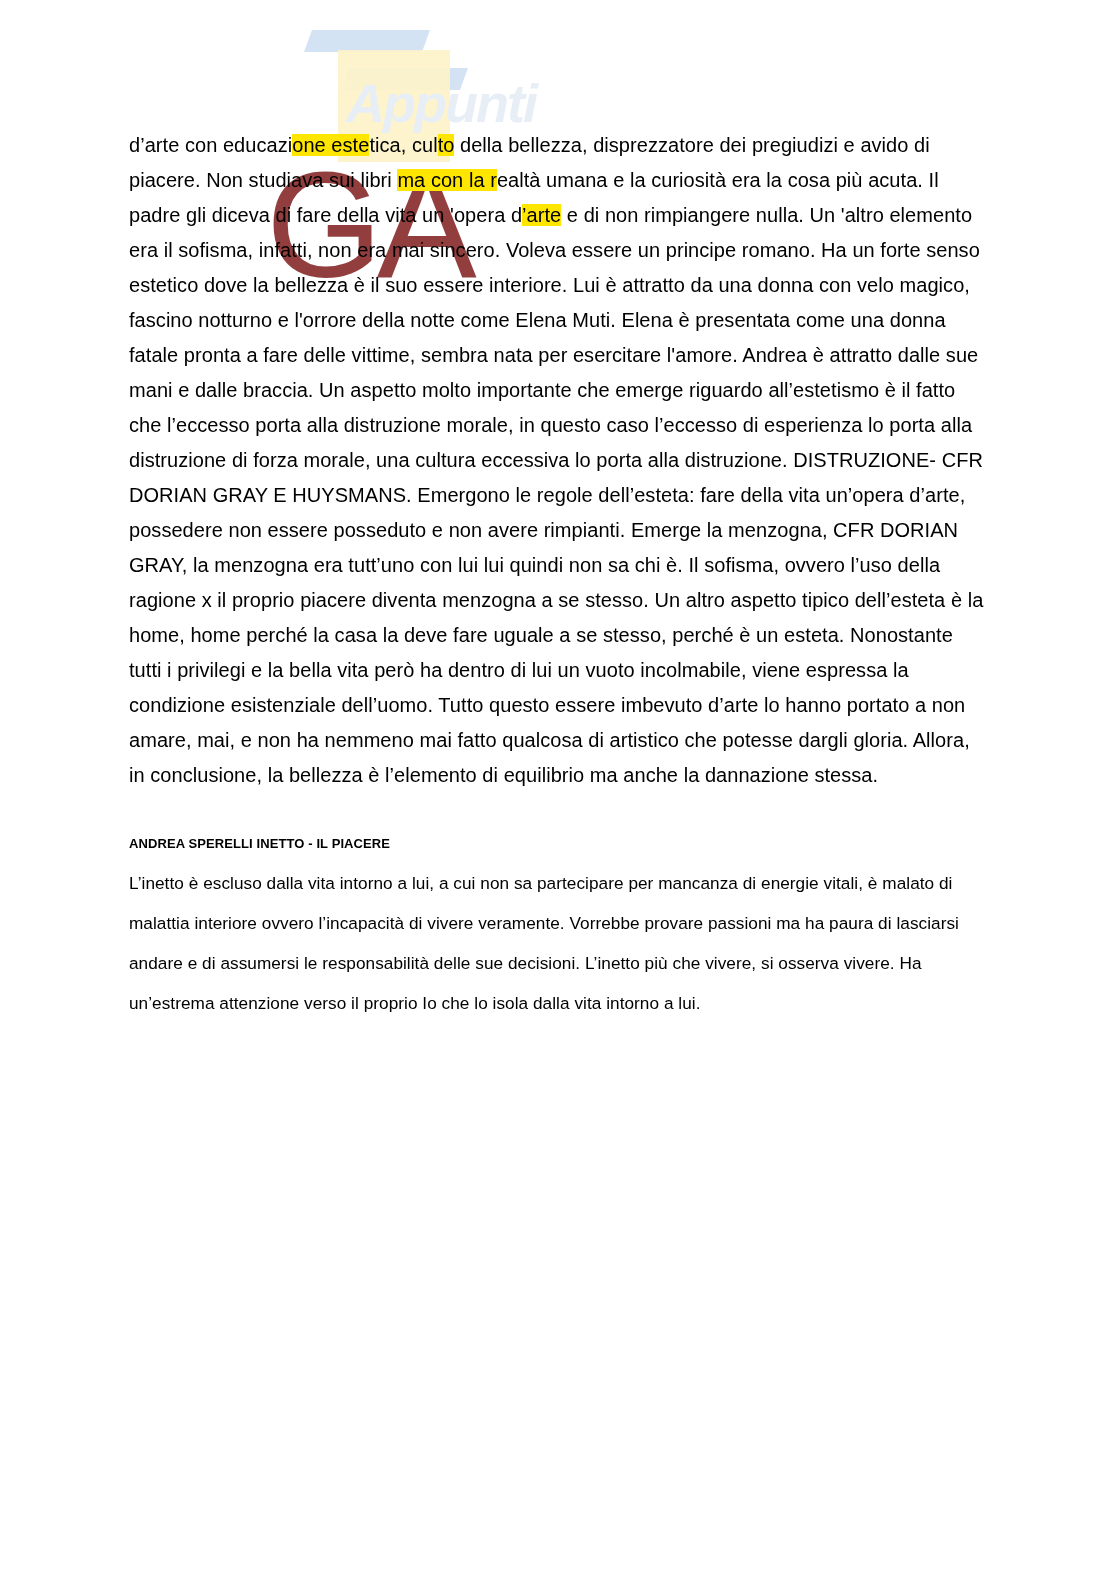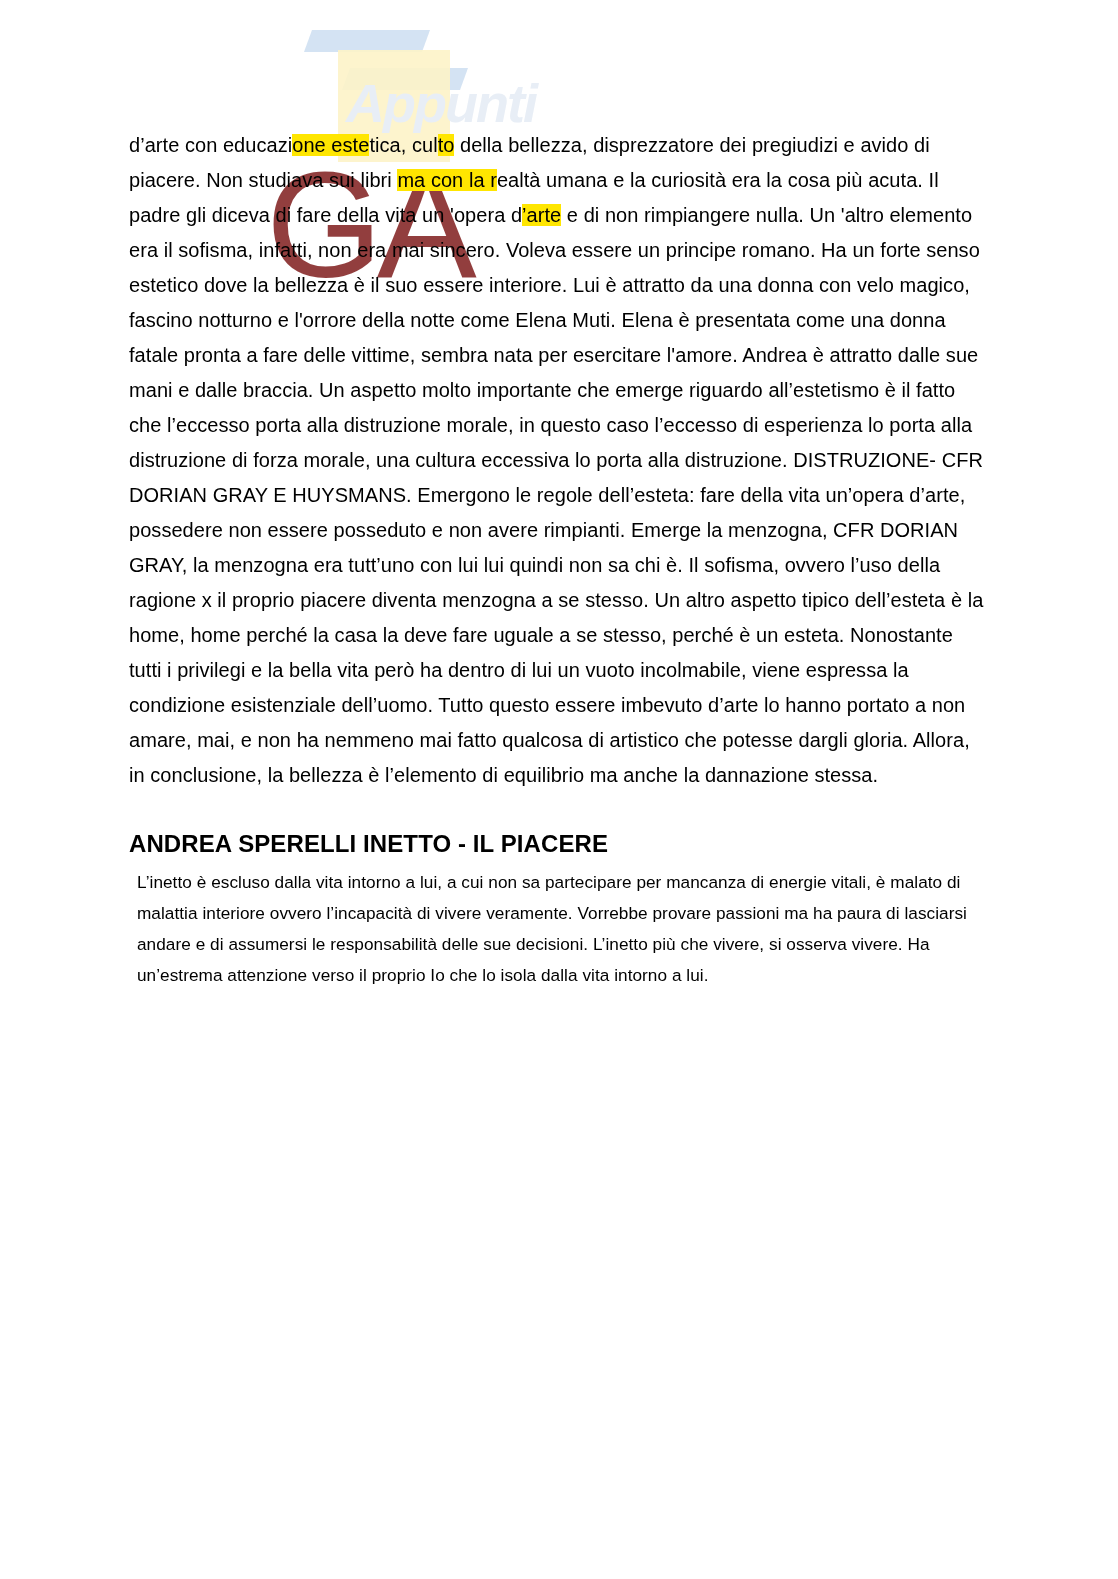--- a/index.html
+++ b/index.html
@@ -78,30 +78,30 @@
     line-height: 35px;
     text-align: left;
     color: #000;
     letter-spacing: 0.05px;
   }
   .hl-1, .hl-2, .hl-3 {
     background: #ffe600;
   }
   h2.section-heading {
     margin: 36px 0 4px 0;
-    font-size: 24px;
+    font-size: 13px;
     font-weight: 700;
     line-height: 30px;
     color: #000;
     letter-spacing: 0.1px;
   }
   p.section-text {
-    margin: 8px;
+    margin: 0;
     font-size: 17.2px;
-    line-height: 31px;
+    line-height: 40px;
     color: #000;
     letter-spacing: 0.05px;
   }
 </style>
 </head>
 <body>
 
 <div class="page">
 
   <div class="watermark">

